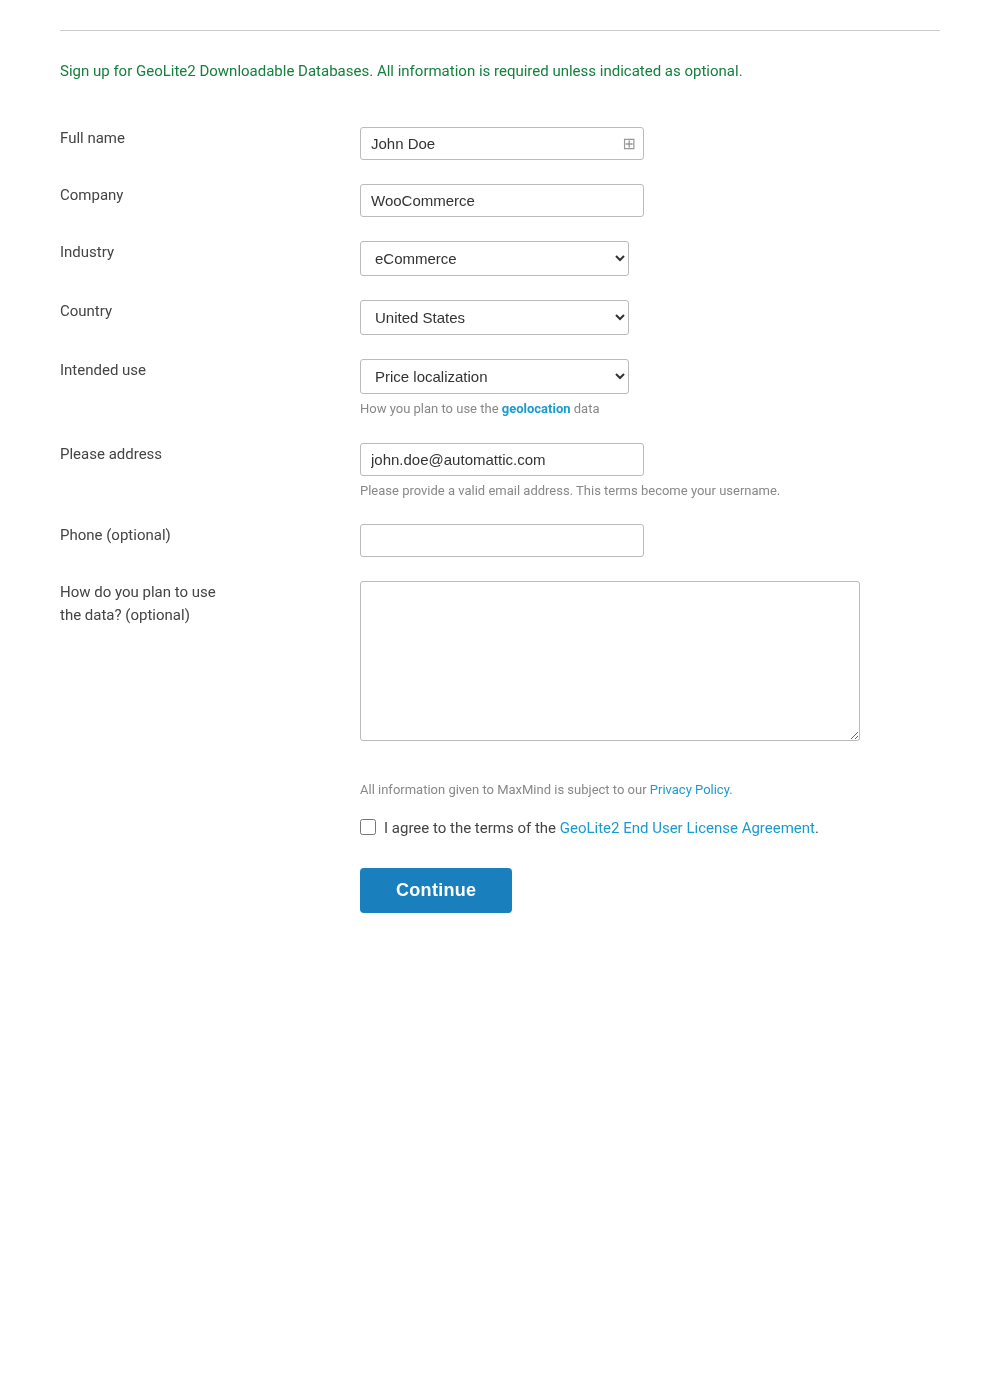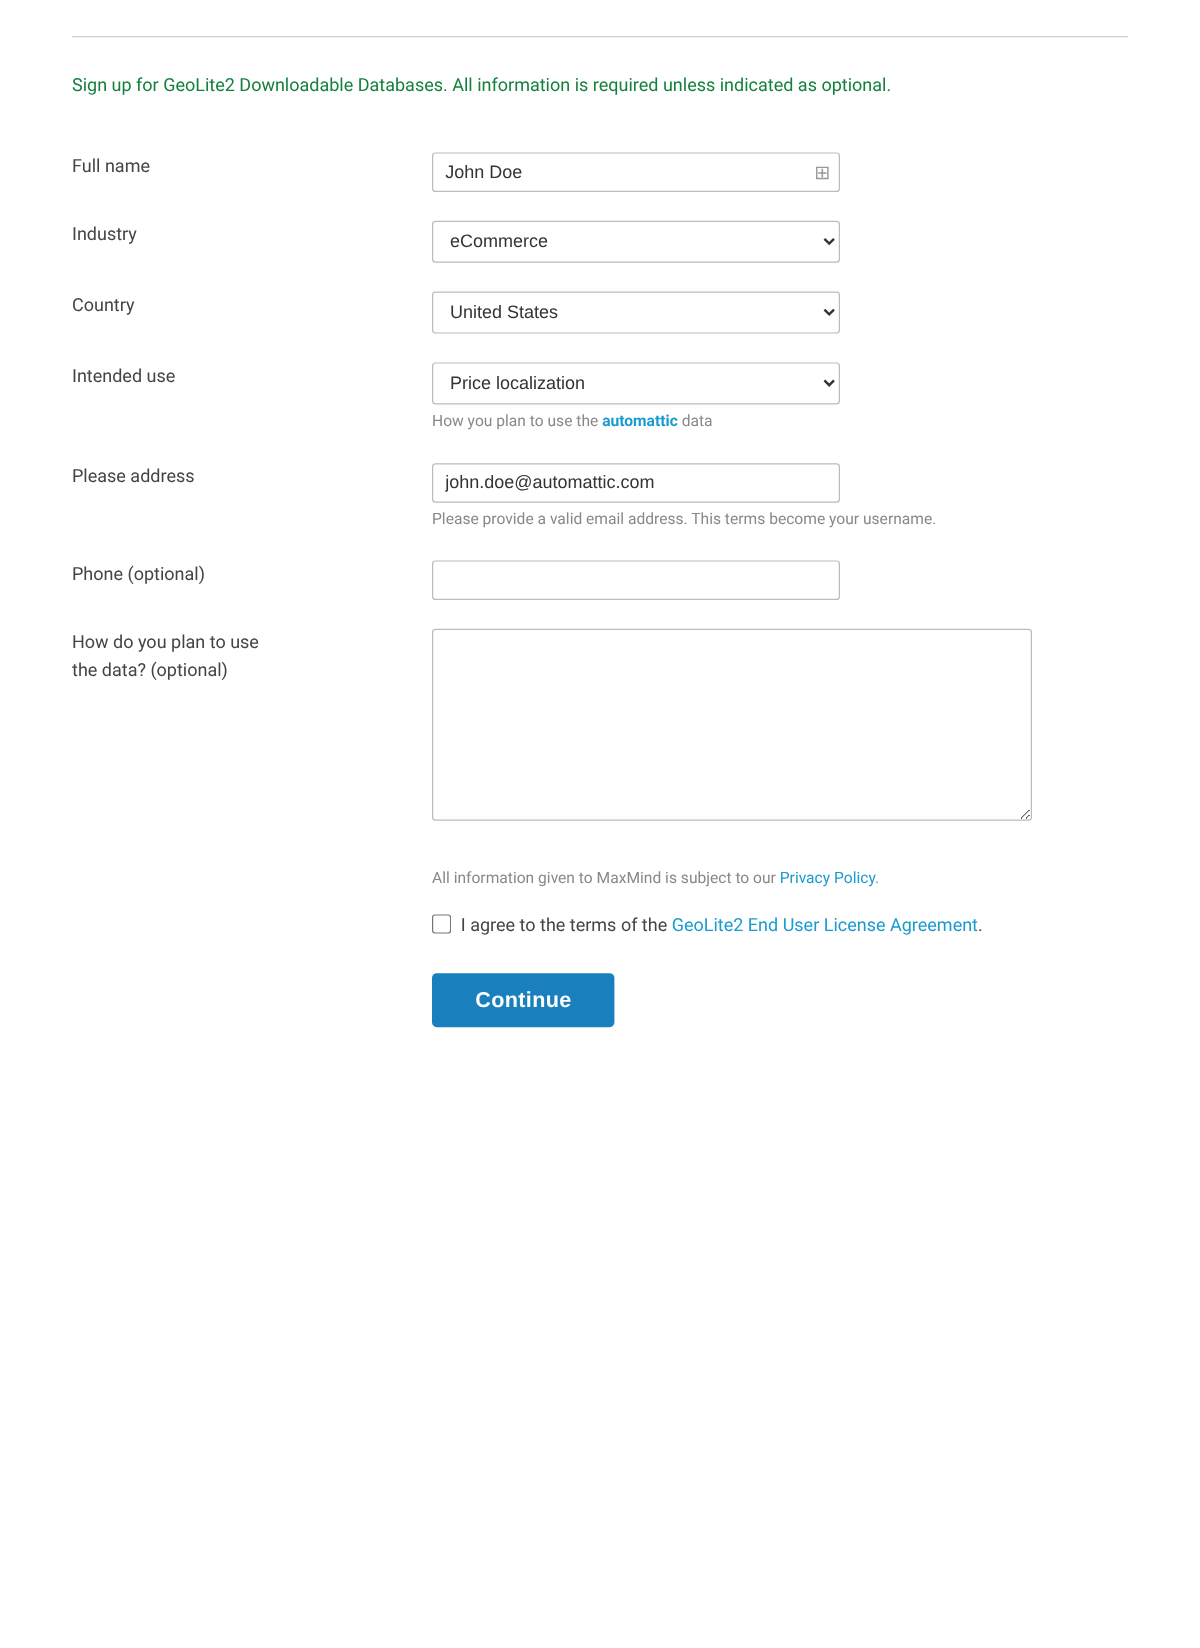--- a/index.html
+++ b/index.html
@@ -65,21 +65,21 @@
       white-space: nowrap;
     }
 
     .field-cell {
       padding-left: 10px;
     }
 
     input[type="text"],
     input[type="email"],
     input[type="tel"] {
-      width: 340px;
+      width: 284px;
       border: 1px solid #bbb;
       border-radius: 3px;
       padding: 7px 10px;
       font-size: 15px;
       color: #333;
       outline: none;
     }
 
     .full-name-input {
       position: relative;
@@ -93,21 +93,21 @@
     .name-icon {
       position: absolute;
       right: 8px;
       top: 50%;
       transform: translateY(-50%);
       color: #999;
       font-size: 16px;
     }
 
     select {
-      width: 340px;
+      width: 269px;
       border: 1px solid #bbb;
       border-radius: 3px;
       padding: 7px 10px;
       font-size: 15px;
       color: #333;
       background: #fff;
       outline: none;
       cursor: pointer;
       appearance: auto;
     }
@@ -211,20 +211,26 @@
       <tr>
         <td class="label-cell">Full name</td>
         <td class="field-cell">
           <div class="full-name-input">
             <input type="text" value="John Doe" style="">
             <span class="name-icon">⊞</span>
           </div>
         </td>
       </tr>
 
+      <tr>
+        <td class="label-cell">Company</td>
+        <td class="field-cell">
+          <input type="text" value="WooCommerce" style="">
+        </td>
+      </tr>
 
       <tr>
         <td class="label-cell">Industry</td>
         <td class="field-cell">
           <select>
             <option>eCommerce</option>
             <option>Technology</option>
             <option>Finance</option>
             <option>Healthcare</option>
             <option>Education</option>
@@ -254,21 +260,21 @@
         <td class="field-cell">
           <select>
             <option>Price localization</option>
             <option>Fraud detection</option>
             <option>Content localization</option>
             <option>Analytics</option>
             <option>Security</option>
             <option>Other</option>
           </select>
           <div class="help-text">
-            <span>How you plan to use the </span><strong>automattic</strong><span> data</span>
+            <span>How you plan to use the </span><strong>geolocation</strong><span> data</span>
           </div>
         </td>
       </tr>
 
       <tr>
         <td class="label-cell">Please address</td>
         <td class="field-cell">
           <input type="email" value="john.doe@automattic.com" style="">
           <div class="help-text">Please provide a valid email address. This terms become your username.</div>
         </td>

